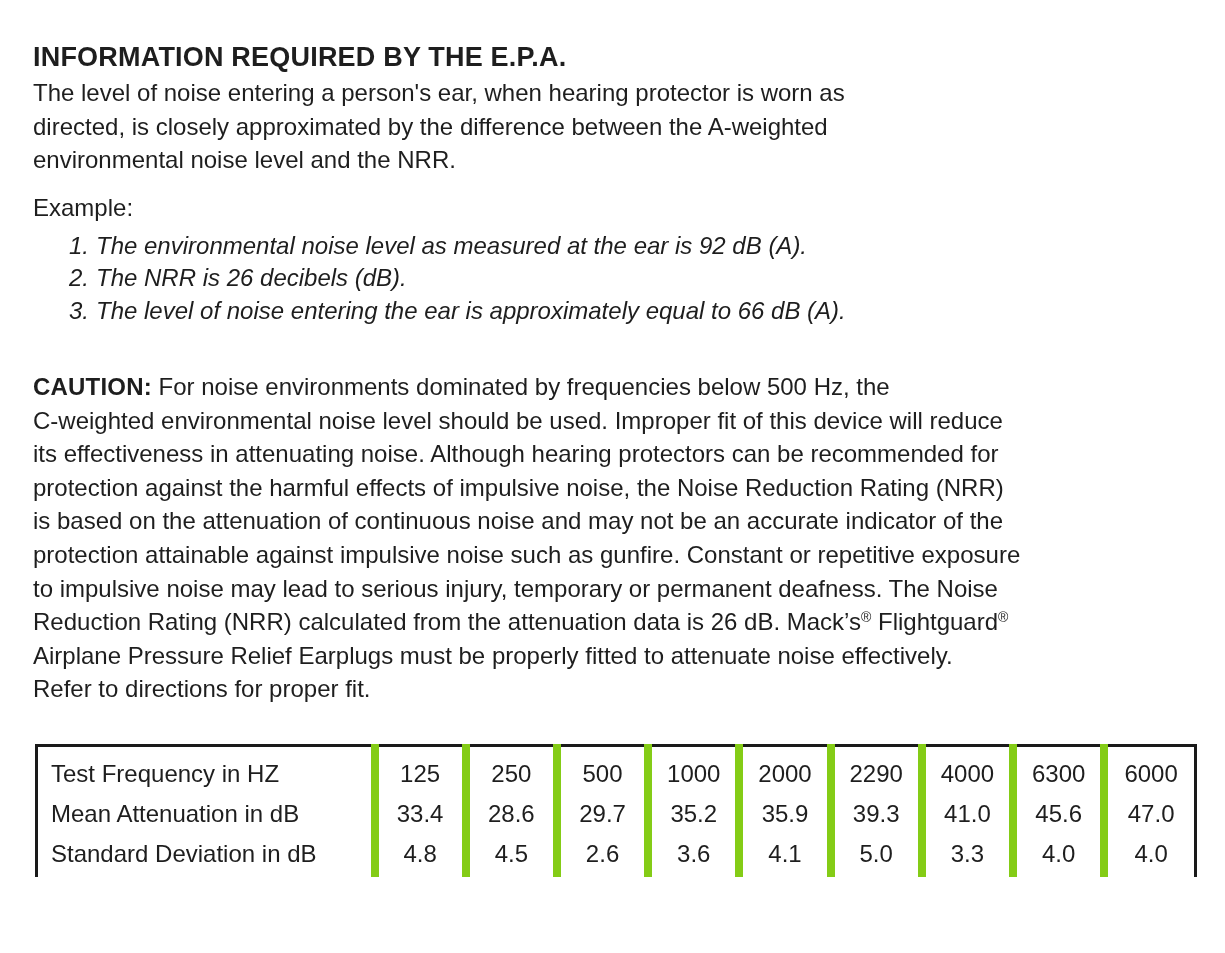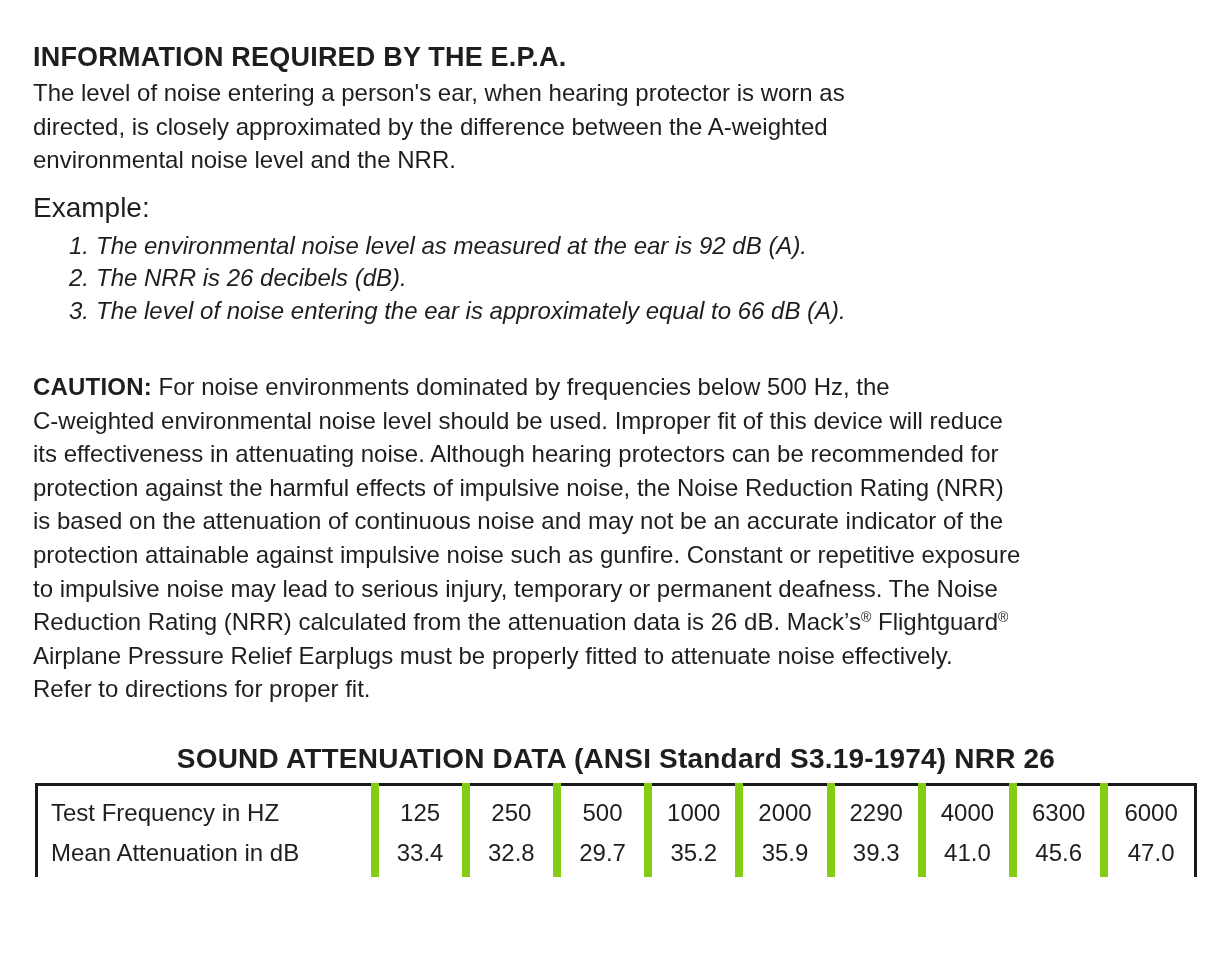--- a/index.html
+++ b/index.html
@@ -26,21 +26,21 @@
     letter-spacing: 0.2px;
   }
   .bodytext {
     font-size: 24px;
     line-height: 33.5px;
     margin: 0;
     white-space: pre-line;
   }
   .intro { margin-top: 0; }
   .example-label {
-    font-size: 28px;
+    font-size: 24px;
     line-height: 33px;
     margin: 14px 0 0 0;
   }
   .example-list { margin: 6px; }
   .example-item {
     font-style: italic;
     font-size: 24px;
     line-height: 32.5px;
     margin-left: 30px;
   }
@@ -118,21 +118,20 @@
 its effectiveness in attenuating noise. Although hearing protectors can be recommended for
 protection against the harmful effects of impulsive noise, the Noise Reduction Rating (NRR)
 is based on the attenuation of continuous noise and may not be an accurate indicator of the
 protection attainable against impulsive noise such as gunfire. Constant or repetitive exposure
 to impulsive noise may lead to serious injury, temporary or permanent deafness. The Noise
 Reduction Rating (NRR) calculated from the attenuation data is 26 dB. Mack’s</span><sup>®</sup><span> Flightguard</span><sup>®</sup><span>
 Airplane Pressure Relief Earplugs must be properly fitted to attenuate noise effectively.
 Refer to directions for proper fit.</span></p>
 
   <div class="attenuation-section">
-    <div class="table-title">SOUND ATTENUATION DATA (ANSI Standard S3.19-1974) NRR 26</div>
     <table class="attenuation">
       <colgroup>
         <col class="c-label">
           <col class="c-data">
           <col class="c-data">
           <col class="c-data">
           <col class="c-data">
           <col class="c-data">
           <col class="c-data">
           <col class="c-data">
@@ -148,21 +147,21 @@
           <td>1000</td>
           <td>2000</td>
           <td>2290</td>
           <td>4000</td>
           <td>6300</td>
           <td>6000</td>
         </tr>
         <tr>
           <td class="rowlabel">Mean Attenuation in dB</td>
           <td>33.4</td>
-          <td>32.8</td>
+          <td>28.6</td>
           <td>29.7</td>
           <td>35.2</td>
           <td>35.9</td>
           <td>39.3</td>
           <td>41.0</td>
           <td>45.6</td>
           <td>47.0</td>
         </tr>
         <tr>
           <td class="rowlabel">Standard Deviation in dB</td>

